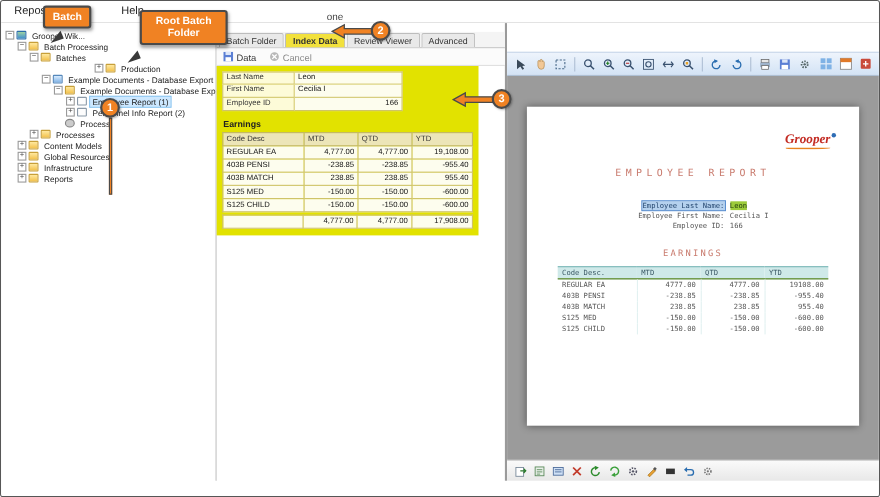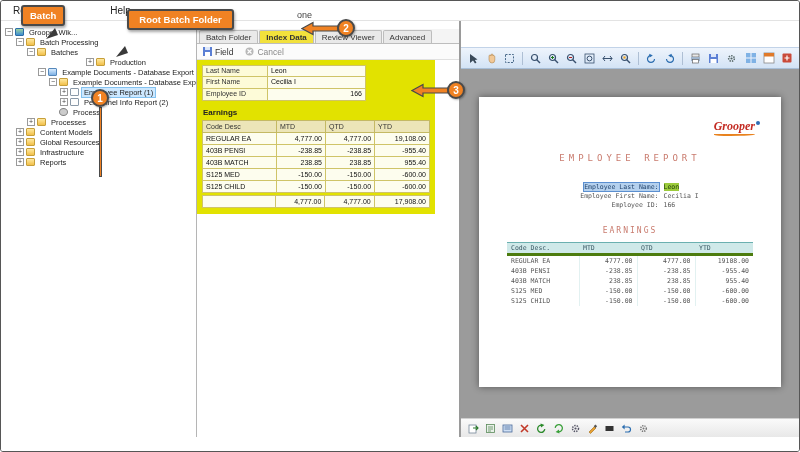--- a/index.html
+++ b/index.html
@@ -72,21 +72,21 @@
   .doc-logo .dot{position:absolute;right:-5px;top:2px;width:4px;height:4px;border-radius:50%;background:#2f6db5;}
   .doc-title{padding-top:56px;text-align:center;color:#c97b6e;font-size:9px;letter-spacing:4px;}
   .doc-fields{margin-top:20px;font-size:6.5px;color:#555;}
   .dfrow{display:flex;justify-content:center;line-height:9px;}
   .dflabel{width:132px;text-align:right;}
   .dfvalue{width:70px;margin-left:5px;text-align:left;}
   .hl-label{background:#b5d1ee;outline:1px solid #5b8fd0;color:#23456e;}
   .hl-value{background:#9ccb3b;color:#1d3a08;}
   .doc-section{margin-top:16px;text-align:center;color:#c97b6e;font-size:8px;letter-spacing:2px;}
   .dtable{border-collapse:collapse;font-size:6.5px;margin:7px auto 0 auto;color:#555;}
-  .dtable th{background:#cfe9e9;border-top:1px solid #6bb0b0;border-bottom:3px solid #4d7c0f;font-weight:normal;padding:1px 4px;color:#3c5a66;text-align:left;}
+  .dtable th{background:#cfe9e9;border-top:1px solid #6bb0b0;border-bottom:1px solid #4d7c0f;font-weight:normal;padding:1px 4px;color:#3c5a66;text-align:left;}
   .dtable td{padding:1px 4px;border-left:1px solid #e2f1f1;}
   .dtable td:first-child{border-left:none;}
   .c-desc{width:72px;}.c-num{width:58px;}
   .dtotals{border-collapse:collapse;font-size:6.5px;margin:9px auto 0 auto;color:#555;}
   .dtotals td{padding:1px 4px;}
   .viewer-status{height:15px;display:flex;align-items:stretch;background:#f2f2f2;border-top:1px solid #c8c8c8;font-size:7.5px;color:#333;overflow:hidden;}
   .vs-seg{padding:0 7px;border-right:1px solid #d2d2d2;display:flex;align-items:center;gap:3px;white-space:nowrap;}
   .vs-img-ico{width:9px;height:8px;background:linear-gradient(#ffe082,#64b5f6);border:1px solid #888;flex:none;}
   .viewer-bottom{height:19px;background:linear-gradient(#fafafa,#e8e8e8);border-top:1px solid #d0d0d0;display:flex;align-items:center;gap:3px;padding:0 5px;}
   .bt-icon{width:14px;height:14px;border-radius:2px;display:flex;align-items:center;justify-content:center;}
@@ -191,21 +191,21 @@
         <span class="tab">Review Viewer</span>
         <span class="tab">Advanced</span>
       </div>
       <div class="action-bar">
         <span class="action">
           <svg width="9" height="9">
               <rect x="0" y="0" width="9" height="9" fill="#5b7fd4"></rect>
               <rect x="2" y="0" width="5" height="3" fill="#dce6f8"></rect>
               <rect x="2" y="5" width="5" height="4" fill="#fff"></rect>
             </svg>
-          <span>Field</span>
+          <span>Data</span>
         </span>
         <span class="action disabled">
           <svg width="9" height="9">
               <circle cx="4.5" cy="4.5" r="4" fill="#b8b8b8"></circle>
               <path d="M2.5,2.5 L6.5,6.5 M6.5,2.5 L2.5,6.5" stroke="#fff" stroke-width="1.2"></path>
             </svg>
           <span>Cancel</span>
         </span>
       </div>
 
@@ -524,22 +524,22 @@
             <svg width="11" height="11">
               <circle cx="5.5" cy="5.5" r="2.8" fill="none" stroke="#777" stroke-width="1.5" stroke-dasharray="1.3,1"></circle>
               <circle cx="5.5" cy="5.5" r="1" fill="#777"></circle>
             </svg>
           </span>
       </div>
     </div>
   </div>
   <div class="bottom-strip"></div>
 
-  <div class="callout" style="left:20px;top:4px;">Batch</div>
-  <div class="callout" style="left:126px;top:8px;width:107px;">Root Batch Folder</div>
+  <div class="callout" style="left:38px;top:4px;">Batch</div>
+  <div class="callout" style="left:126px;top:8px;width:80px;">Root Batch Folder</div>
 
   <svg class="ov" style="left:44px;top:26px;" width="15" height="13">
       <polygon points="1,12 10,1 13,8" fill="#3a3a3a"></polygon>
     </svg>
   <svg class="ov" style="left:114px;top:44px;" width="15" height="13">
       <polygon points="1,12 10,1 13,8" fill="#3a3a3a"></polygon>
     </svg>
 
   <div class="connector" style="left:98px;top:106px;height:70px;"></div>
 

